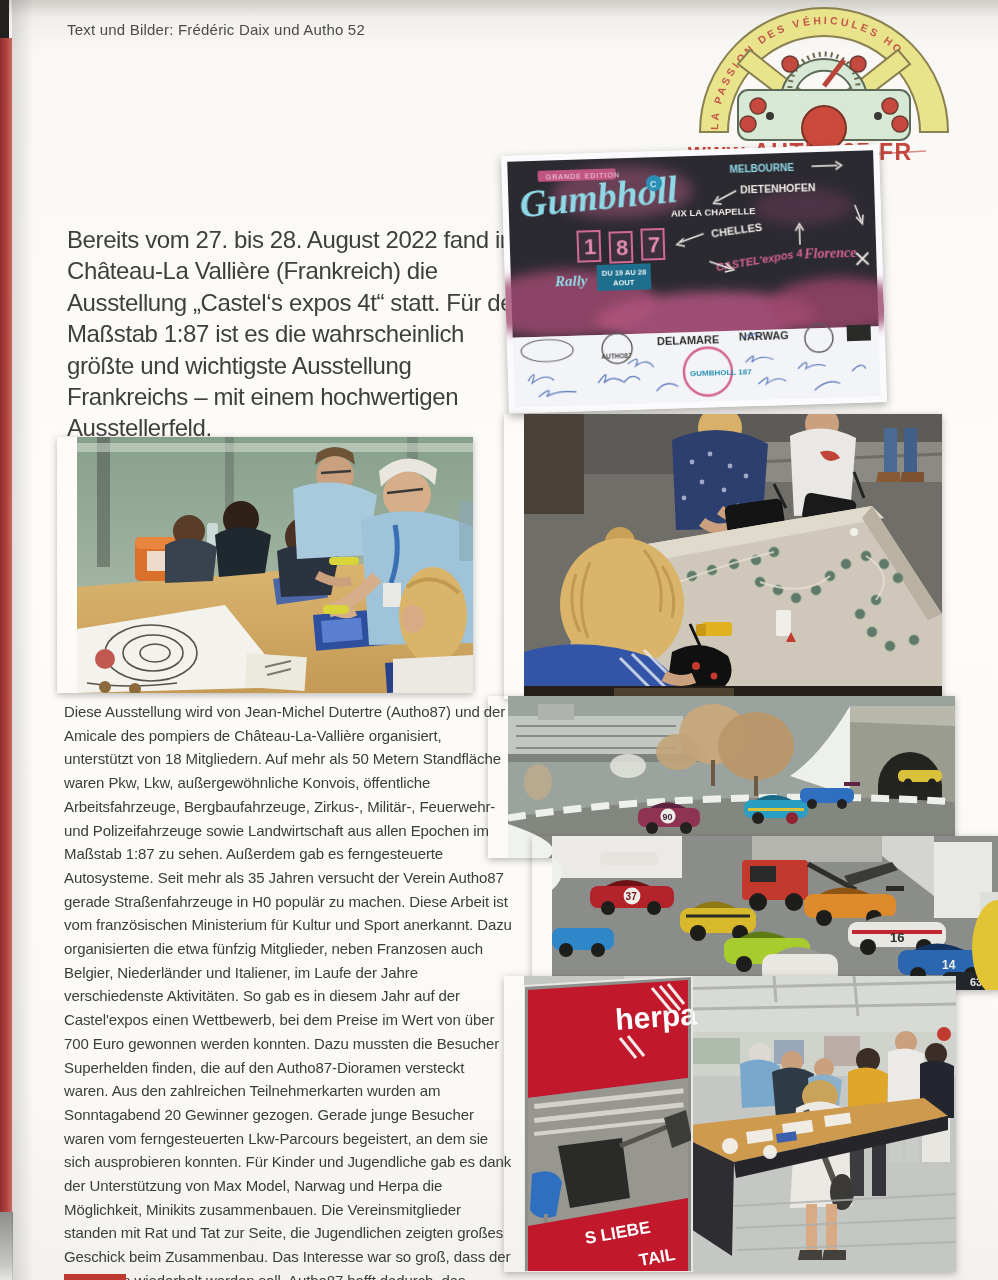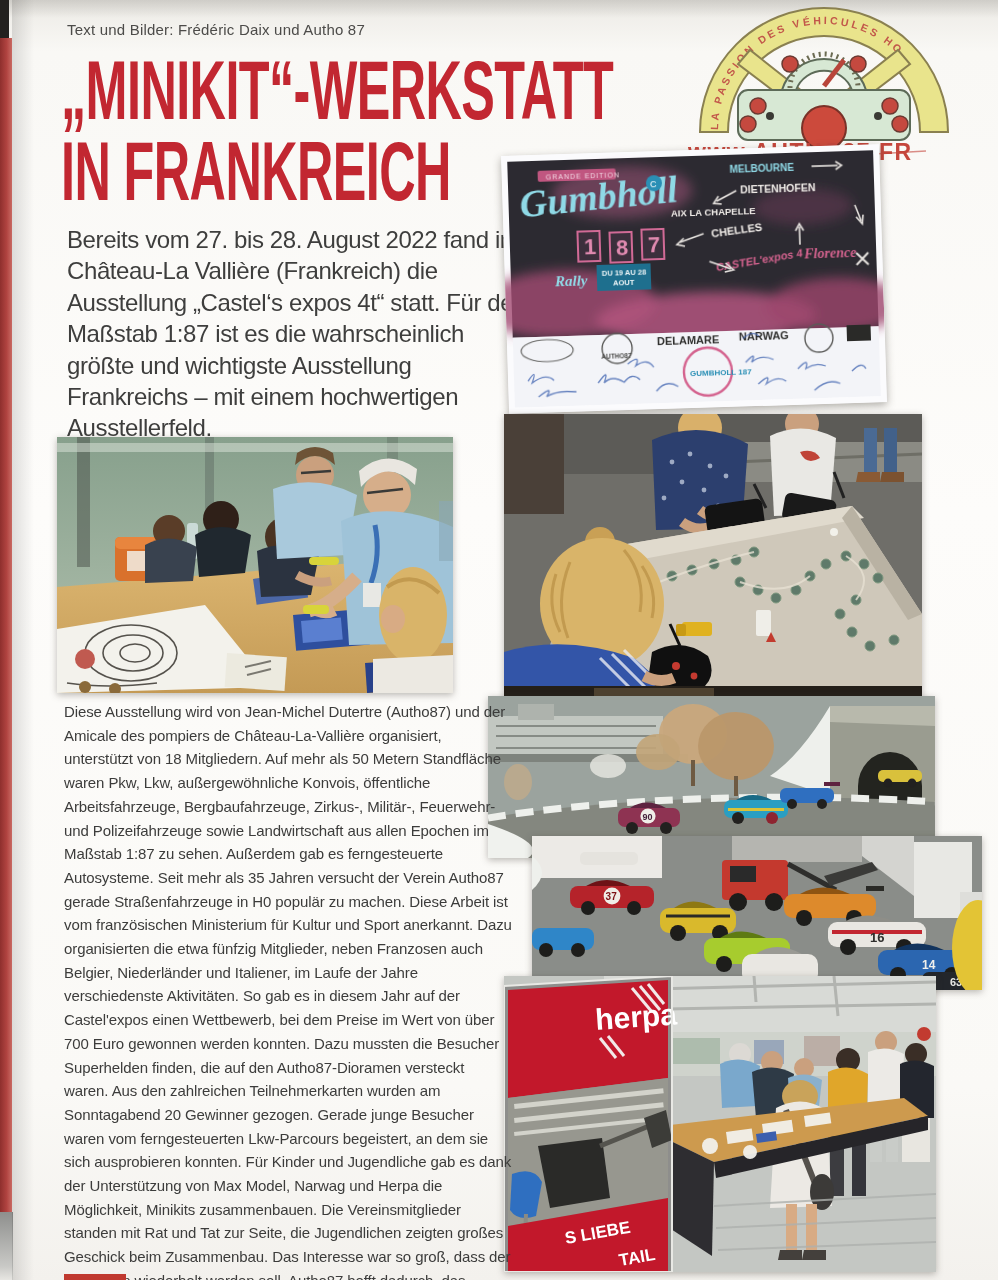--- a/index.html
+++ b/index.html
@@ -20,46 +20,42 @@
 
   .headline{position:absolute;left:61px;top:50px;color:#c22731;font-weight:bold;line-height:.96;}
   .headline .hl{display:block;font-size:84px;letter-spacing:-1px;transform:scaleX(.60);transform-origin:0 0;white-space:nowrap;}
 
   .intro{position:absolute;left:67px;top:224px;width:462px;font-size:24px;line-height:31.4px;
          color:#3e3e3d;letter-spacing:-.4px;}
 
   .bodytext{position:absolute;left:64px;top:700px;width:448px;font-size:15px;line-height:23.7px;
             color:#3c3c3b;letter-spacing:-.1px;}
 
-  .photo{position:absolute;box-shadow:0 2px 7px rgba(60,55,45,.35);}
+  .photo{position:absolute;box-shadow:0 2px 7px rgba(60,55,45,.35);padding-left:20px;}
   .photo svg{display:block;}
 
   
   .poster{position:absolute;left:505px;top:150px;width:378px;height:258px;background:#fbfbfd;
           transform:rotate(-1.8deg);box-shadow:0 3px 9px rgba(60,55,45,.4);padding:0;}
   .logo-wrap{position:absolute;left:686px;top:2px;width:276px;height:164px;}
 
   .redmark{position:absolute;left:64px;top:1274px;width:62px;height:6px;background:#c0392f;}
 </style>
 </head>
 <body>
 
 <div id="page">
   <div class="top-shade"></div>
   <div class="edge-black"></div>
   <div class="edge-red"></div>
   <div class="edge-gray"></div>
   <div class="edge-shadow"></div>
 
-  <div class="byline">Text und Bilder: Frédéric Daix und Autho 87</div>
-
-  <div class="headline">
-    <span class="hl">„MINIKIT“-WERKSTATT</span>
-    <span class="hl">IN FRANKREICH</span>
-  </div>
+  <div class="byline">Text und Bilder: Frédéric Daix und Autho 52</div>
+
 
   <div class="logo-wrap">
     <svg width="276" height="164" viewBox="0 0 276 164">
       <defs>
         <path id="arcp" d="M 32,128 A 106,106 0 0 1 244,128" fill="none"></path>
       </defs>
 
       <path d="M 14,130 A 124,124 0 0 1 262,130 L 234,130 A 96,96 0 0 0 42,130 Z" fill="#e9e48c" stroke="#8a8050" stroke-width="2"></path>
       <text font-size="10.5" font-weight="bold" fill="#c2574a" letter-spacing="3">
         <textPath href="#arcp">LA PASSION DES VÉHICULES HO</textPath>

